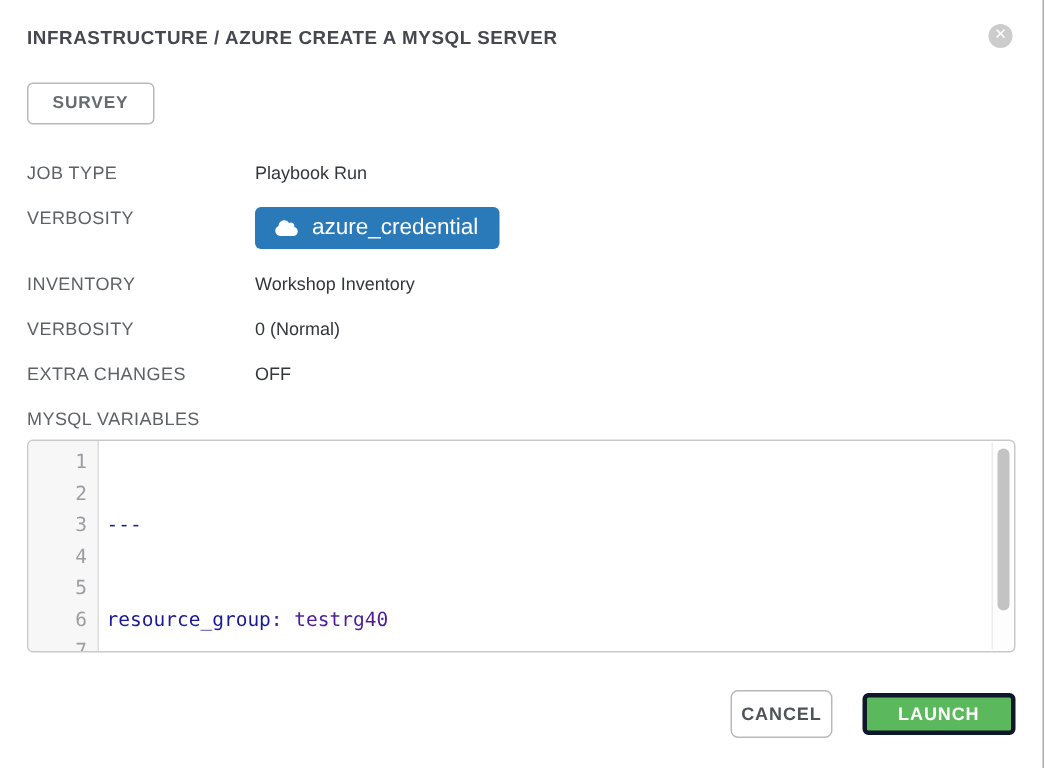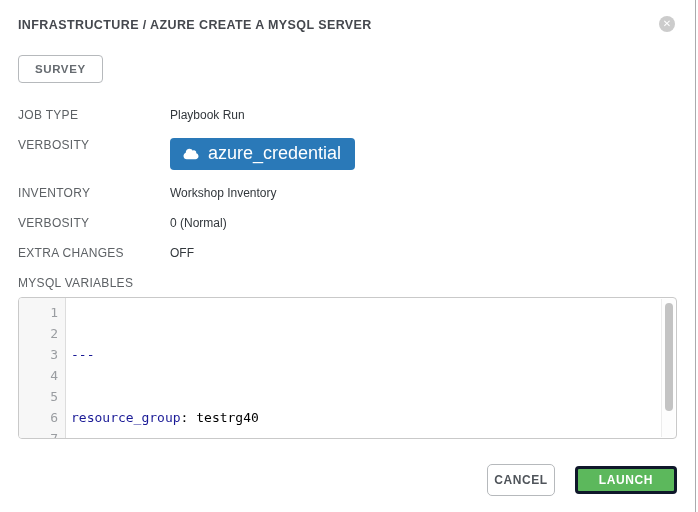--- a/index.html
+++ b/index.html
@@ -52,21 +52,21 @@
   .details { margin-top: 25px; }
   .detail-row { display: flex; align-items: flex-start; margin-bottom: 16px; }
   .detail-label {
     width: 152px; flex-shrink: 0;
     font-size: 12px; color: #5d6165; letter-spacing: .3px;
   }
   .detail-value { font-size: 12px; color: #32373c; }
   .badge {
     display: inline-flex; align-items: center; gap: 9px;
     background: #2a79b8; color: #fff;
-    font-size: 18px; padding: 5px 14px 6px 13px; border-radius: 4px;
+    font-size: 15px; padding: 5px 14px 6px 13px; border-radius: 4px;
     cursor: pointer;
   }
   .badge svg { display: block; }
 
   .extra-vars-label {
     font-size: 12px; color: #5d6165; letter-spacing: .3px;
     margin-top: 9px; margin-bottom: 7px;
   }
 
   .editor {
@@ -81,21 +81,21 @@
   }
   .gutter {
     width: 47px; flex-shrink: 0;
     background: #f7f7f7; border-right: 1px solid #dddddd;
     text-align: right; padding: 4px 7px 0 0;
     color: #9a9da1;
   }
   .code { padding: 4px 0 0 5px; flex: 1; white-space: pre; overflow: hidden; }
   .cl { height: 21px; }
   .k { color: #1a1a96; }
-  .r { color: #000000; text-align: center; }
+  .r { color: #4c1d95; text-align: center; }
 
   .vscroll {
     position: absolute; top: 1px; right: 1px; bottom: 1px; width: 14px;
     background: #fdfdfd; border-left: 1px solid #ececec;
   }
   .vthumb {
     position: absolute; top: 4px; left: 3px;
     width: 8px; height: 108px; border-radius: 4px;
     background: #c3c3c3; cursor: pointer;
   }

